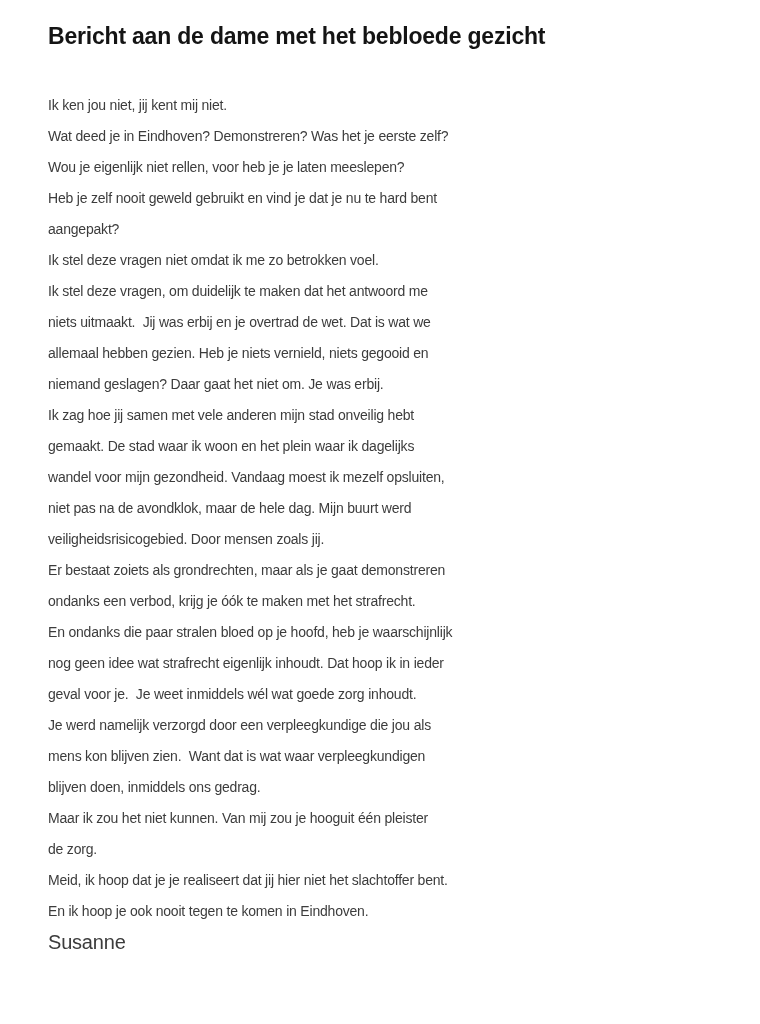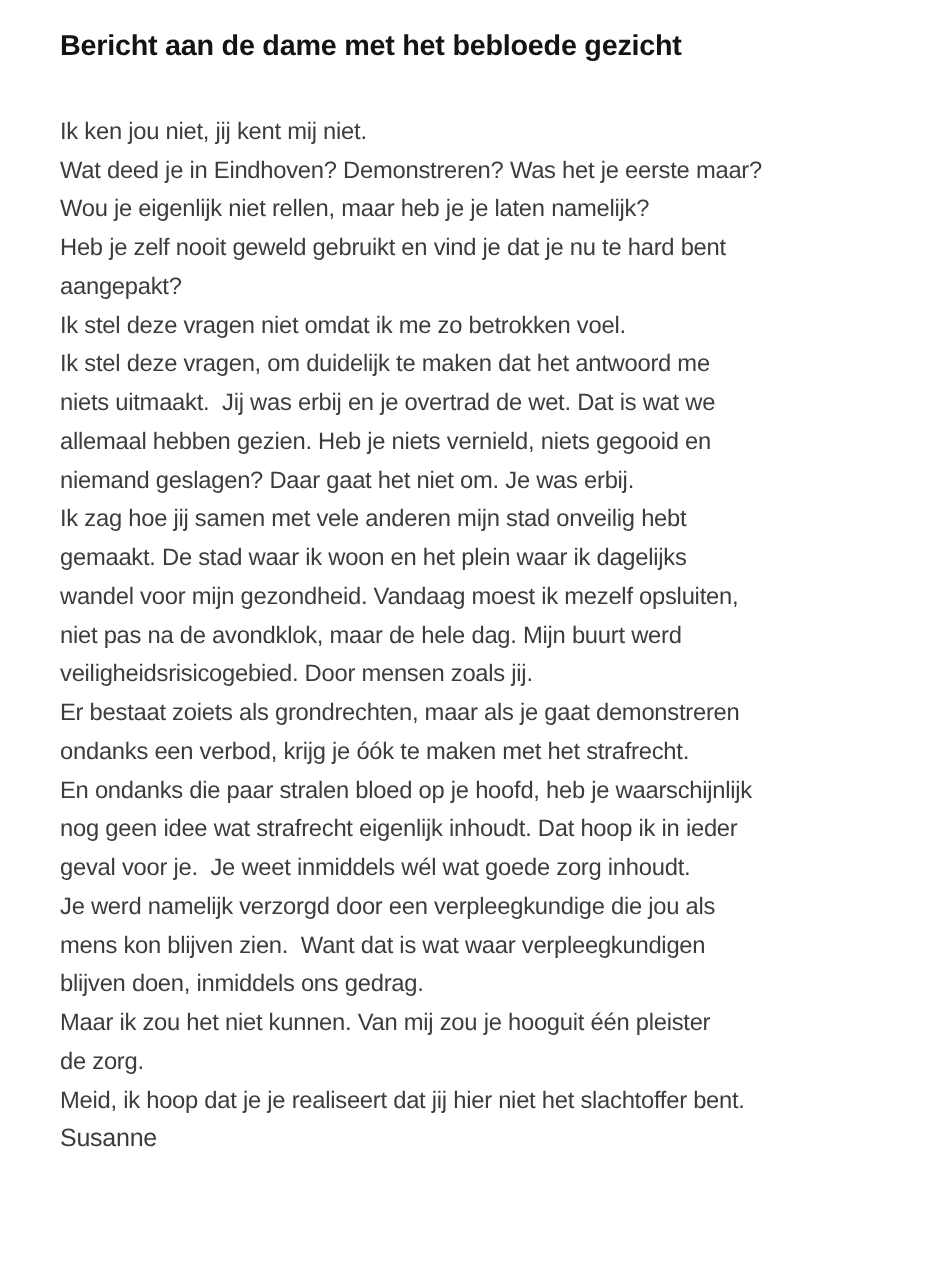--- a/index.html
+++ b/index.html
@@ -28,21 +28,21 @@
     font-weight: 700;
     line-height: 28px;
     letter-spacing: -0.2px;
     color: var(--title-color);
     white-space: pre;
   }
   .letter-body {
     margin-top: 40px;
   }
   .line {
-    font-size: 19px;
+    font-size: 14px;
     font-weight: 300;
     line-height: 31px;
     letter-spacing: -0.2px;
     color: var(--body-color);
     white-space: pre;
   }
   .signature {
     font-size: 20px;
     font-weight: 300;
     line-height: 31px;
@@ -52,22 +52,22 @@
   }
 </style>
 </head>
 <body>
 
 <div class="page">
   <h1 class="title">Bericht aan de dame met het bebloede gezicht</h1>
 
   <div class="letter-body">
       <div class="line">Ik ken jou niet, jij kent mij niet.</div>
-      <div class="line">Wat deed je in Eindhoven? Demonstreren? Was het je eerste maar?</div>
-      <div class="line">Wou je eigenlijk niet rellen, maar heb je je laten namelijk?</div>
+      <div class="line">Wat deed je in Eindhoven? Demonstreren? Was het je eerste zelf?</div>
+      <div class="line">Wou je eigenlijk niet rellen, voor heb je je laten meeslepen?</div>
       <div class="line">Heb je zelf nooit geweld gebruikt en vind je dat je nu te hard bent</div>
       <div class="line">aangepakt?</div>
       <div class="line">Ik stel deze vragen niet omdat ik me zo betrokken voel.</div>
       <div class="line">Ik stel deze vragen, om duidelijk te maken dat het antwoord me</div>
       <div class="line">niets uitmaakt.  Jij was erbij en je overtrad de wet. Dat is wat we</div>
       <div class="line">allemaal hebben gezien. Heb je niets vernield, niets gegooid en</div>
       <div class="line">niemand geslagen? Daar gaat het niet om. Je was erbij.</div>
       <div class="line">Ik zag hoe jij samen met vele anderen mijn stad onveilig hebt</div>
       <div class="line">gemaakt. De stad waar ik woon en het plein waar ik dagelijks</div>
       <div class="line">wandel voor mijn gezondheid. Vandaag moest ik mezelf opsluiten,</div>
@@ -77,16 +77,17 @@
       <div class="line">ondanks een verbod, krijg je óók te maken met het strafrecht.</div>
       <div class="line">En ondanks die paar stralen bloed op je hoofd, heb je waarschijnlijk</div>
       <div class="line">nog geen idee wat strafrecht eigenlijk inhoudt. Dat hoop ik in ieder</div>
       <div class="line">geval voor je.  Je weet inmiddels wél wat goede zorg inhoudt.</div>
       <div class="line">Je werd namelijk verzorgd door een verpleegkundige die jou als</div>
       <div class="line">mens kon blijven zien.  Want dat is wat waar verpleegkundigen</div>
       <div class="line">blijven doen, inmiddels ons gedrag.</div>
       <div class="line">Maar ik zou het niet kunnen. Van mij zou je hooguit één pleister</div>
       <div class="line">de zorg.</div>
       <div class="line">Meid, ik hoop dat je je realiseert dat jij hier niet het slachtoffer bent.</div>
+      <div class="line">En ik hoop je ook nooit tegen te komen in Eindhoven.</div>
     </div>
 
   <div class="signature">Susanne</div>
 </div>
 
 </body></html>

